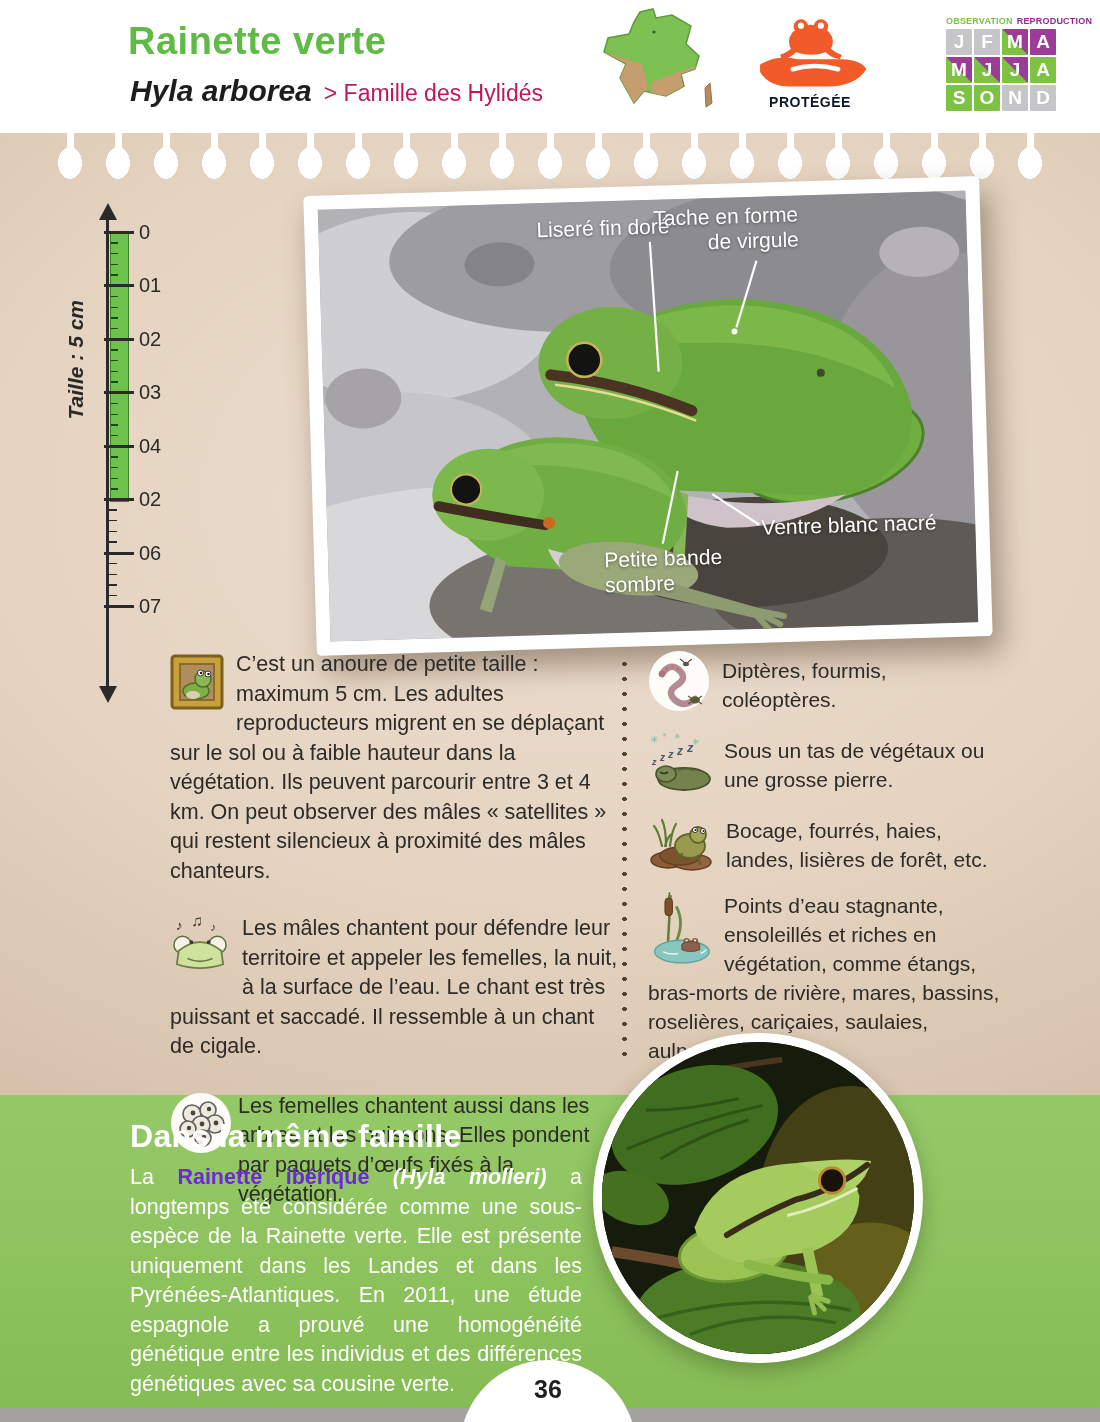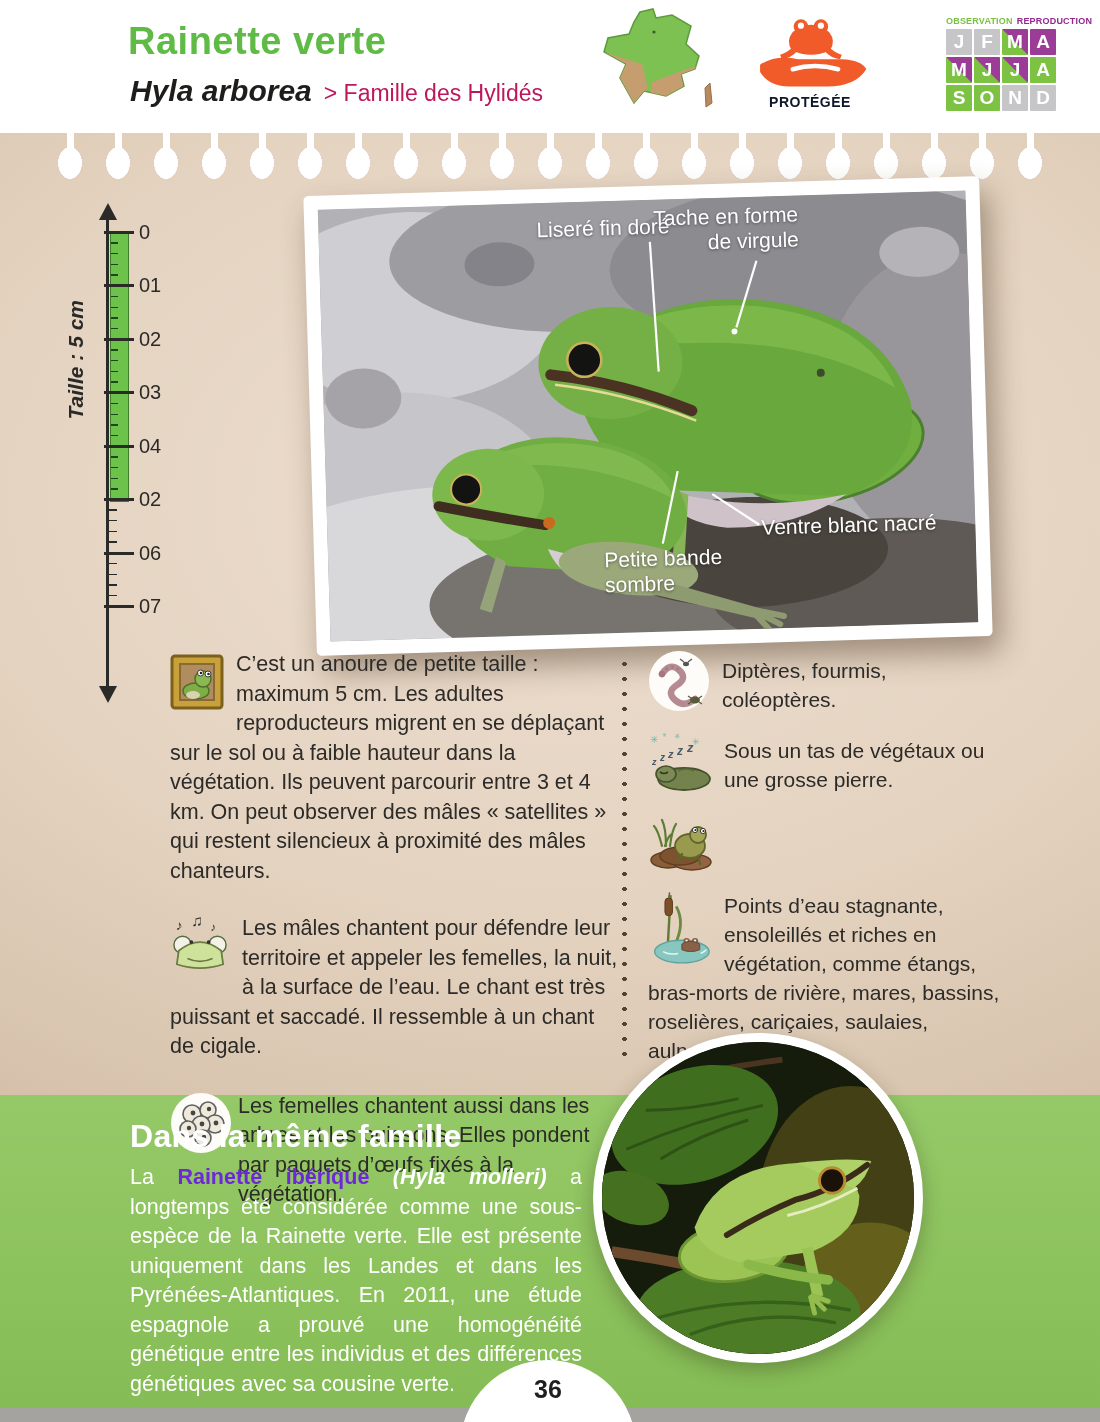--- a/index.html
+++ b/index.html
@@ -382,20 +382,21 @@
           <ellipse cx="32" cy="46" rx="20" ry="9" fill="#7d522f" stroke="#5f3e22" stroke-width="1.5"></ellipse>
           <ellipse cx="42" cy="36" rx="15" ry="12" fill="#9a9a4e" stroke="#5f6628" stroke-width="1.8"></ellipse>
           <circle cx="50" cy="25" r="8" fill="#a5a558" stroke="#5f6628" stroke-width="1.8"></circle>
           <circle cx="47" cy="20" r="2.6" fill="#fff" stroke="#333" stroke-width="1"></circle>
             <circle cx="47.5" cy="20" r="1.1" fill="#222"></circle>
           <circle cx="55" cy="21" r="2.6" fill="#fff" stroke="#333" stroke-width="1"></circle>
             <circle cx="55.5" cy="21" r="1.1" fill="#222"></circle>
           <path d="M34 44 l-4 8 M50 46 l2 8" stroke="#5f6628" stroke-width="2.4" stroke-linecap="round"></path>
         </svg>
       </span>
+      <span class="txt">Bocage, fourrés, haies, landes, lisières de forêt, etc.</span>
     </div>
 
     <div class="ritem ritem-float">
       <span class="ic">
         <svg viewBox="0 0 68 80" width="64" height="76">
           <path d="M24 4 L21 58" stroke="#5f7c38" stroke-width="2.6"></path>
           <rect x="18" y="7" width="8" height="19" rx="4" fill="#7c4f28" stroke="#5a3a1c" stroke-width="1"></rect>
           <path d="M22 7 L23 1" stroke="#5a6a30" stroke-width="1.6"></path>
           <path d="M30 16 Q40 34 28 58" stroke="#6d8a42" stroke-width="3" fill="none"></path>
           <ellipse cx="36" cy="64" rx="29" ry="12" fill="#88c6c0" stroke="#5fa39d" stroke-width="1.5"></ellipse>

